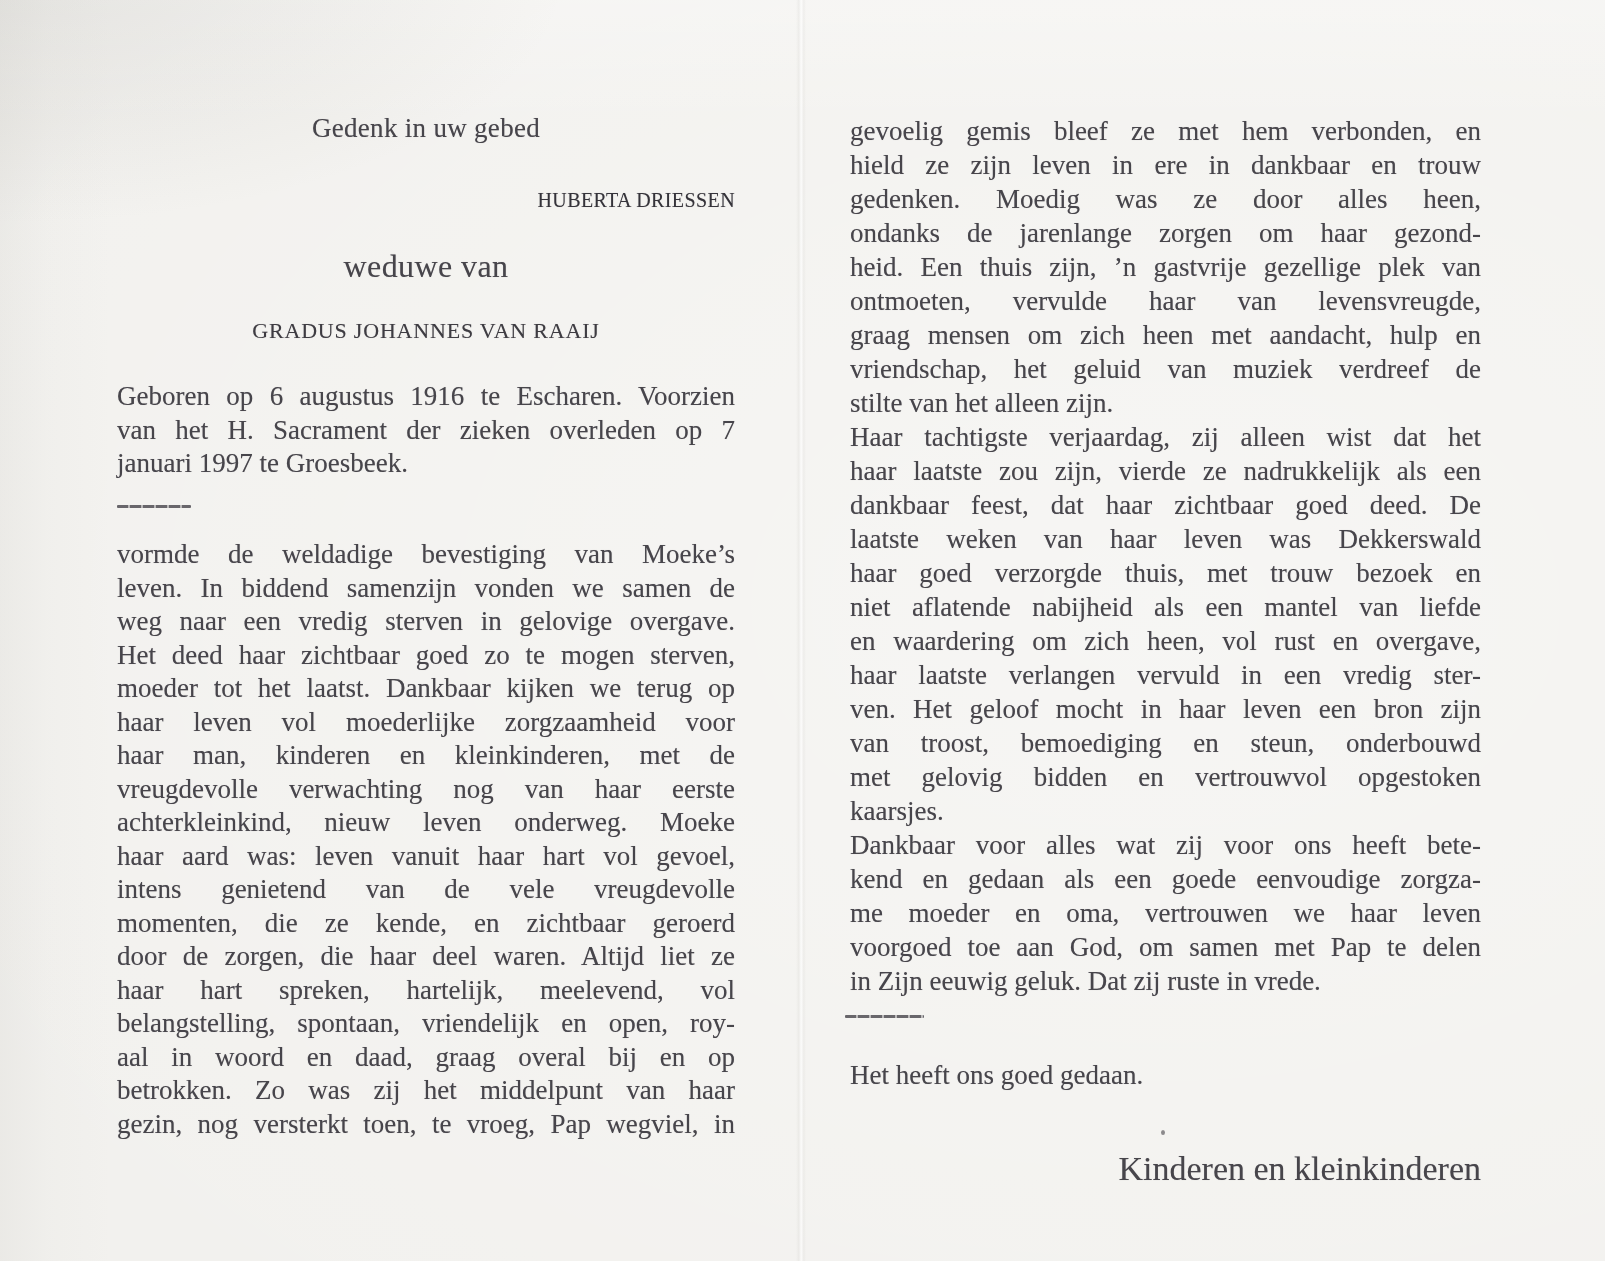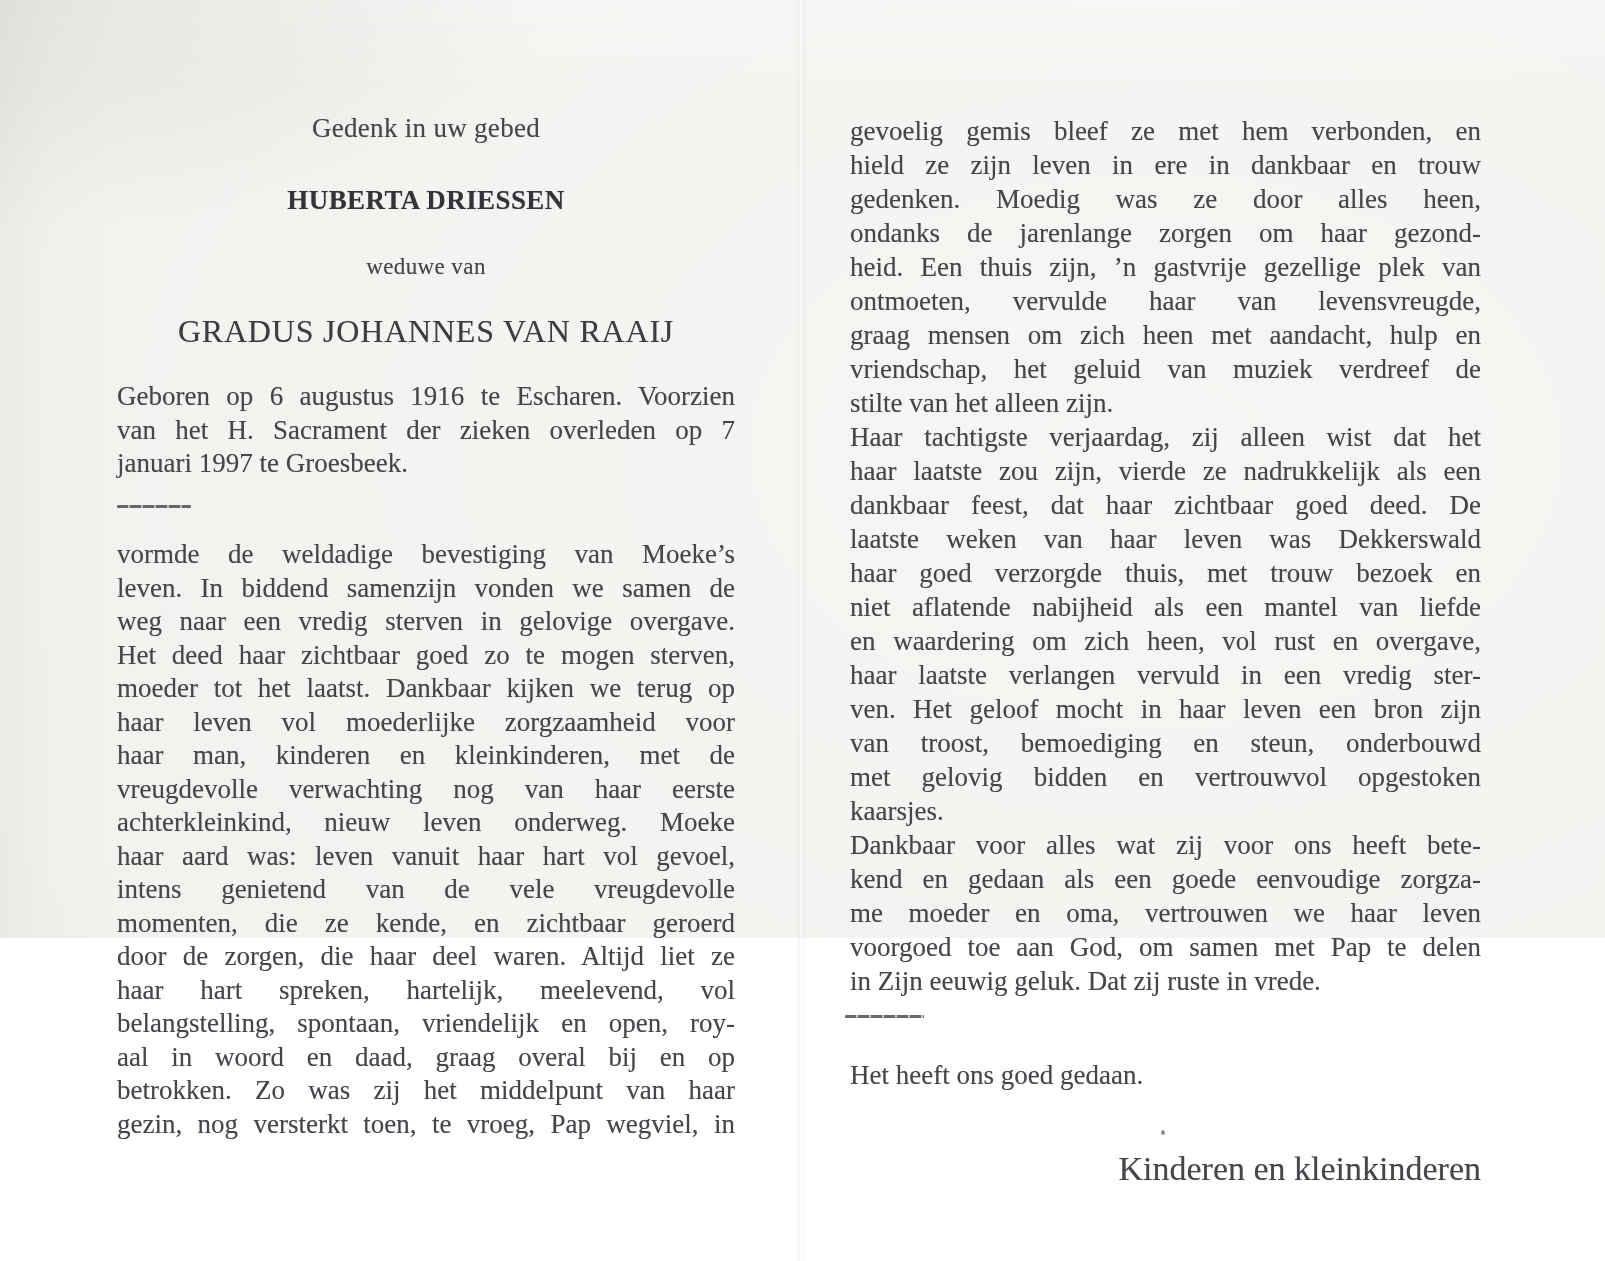--- a/index.html
+++ b/index.html
@@ -4,21 +4,21 @@
 <style>
   html, body { margin: 0; padding: 0; }
   body {
     width: 1605px; height: 1261px;
     overflow: hidden;
     font-family: "Liberation Serif", "DejaVu Serif", serif;
     -webkit-font-smoothing: antialiased;
   }
   .scan {
     position: absolute; left: 0; top: 0;
-    width: 1605px; height: 938px;
+    width: 1605px; height: 1261px;
     background:
       radial-gradient(950px 430px at 1% -2%, rgba(148,146,138,0.17), rgba(148,146,138,0) 58%),
       linear-gradient(90deg, rgba(168,166,158,0.10) 0%, rgba(168,166,158,0.03) 3%, rgba(168,166,158,0) 7%),
       linear-gradient(180deg, rgba(255,255,255,0.28) 0%, rgba(255,255,255,0) 10%),
       radial-gradient(1900px 1300px at 72% 48%, rgba(255,255,255,0.35), rgba(255,255,255,0) 75%),
       #f2f1ee;
     color: #47454b;
   }
   .fold {
     position: absolute; left: 796px; top: 0; width: 10px; height: 1261px;
@@ -30,24 +30,24 @@
       rgba(118,116,110,0) 100%);
   }
   .page { position: absolute; }
   .page > * { position: absolute; left: 0; width: 100%; margin: 0; }
   .page-left  { left: 117px; top: 112px; width: 618px; }
   .page-right { left: 850px; top: 114px; width: 631px; }
 
   .txt { text-shadow: 0 0 0.7px rgba(71,69,75,0.38); }
 
   .intro    { top: 0;    font-size: 27px;  line-height: 33px; text-align: center; letter-spacing: 0.3px; }
-  .name     { top: 71px; font-size: 27px;  line-height: 34px; text-align: center; font-weight: bold;
+  .name     { top: 71px; font-size: 20px;  line-height: 34px; text-align: right; font-weight: normal;
               color: #35333a; letter-spacing: 0.4px; }
-  .relation { top: 138px; font-size: 23px; line-height: 33px; text-align: center; letter-spacing: 0.4px; }
-  .spouse   { top: 202px; font-size: 32px; line-height: 34px; text-align: center; letter-spacing: 0.8px;
+  .relation { top: 138px; font-size: 32px; line-height: 33px; text-align: center; letter-spacing: 0.4px; }
+  .spouse   { top: 202px; font-size: 22px; line-height: 34px; text-align: center; letter-spacing: 0.8px;
               color: #3e3c42; }
 
   .para { font-size: 27px; }
   .birth-para { top: 268px; }
   .left-body  { top: 426px; }
   .p1 { top: 0; }
   .p2 { top: 306px; }
   .p3 { top: 714px; }
   .thanks { top: 944px; }
 

